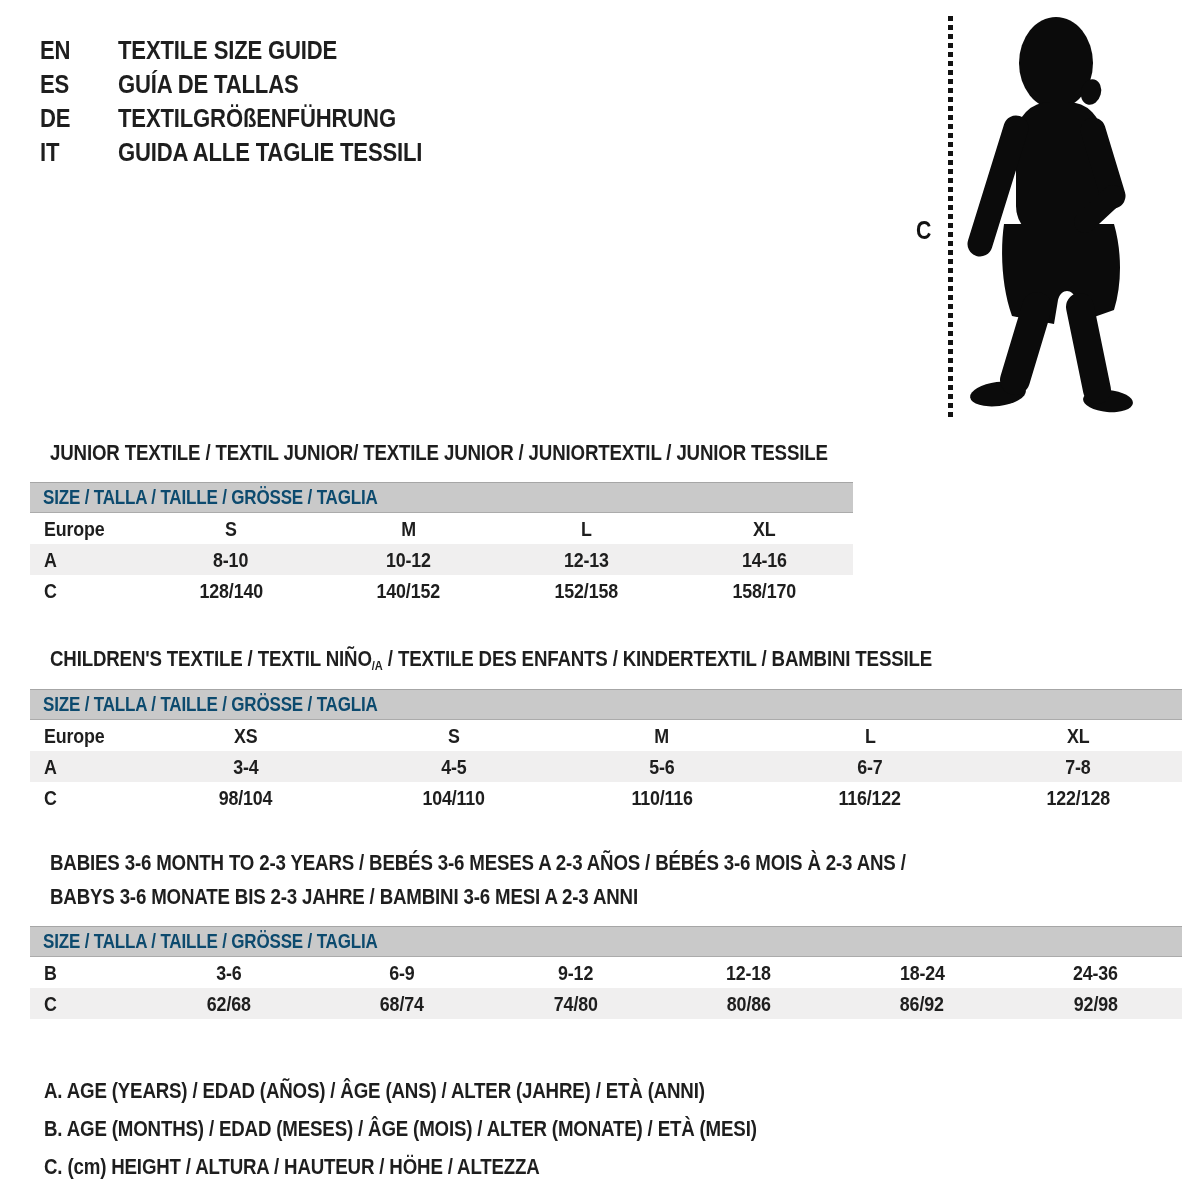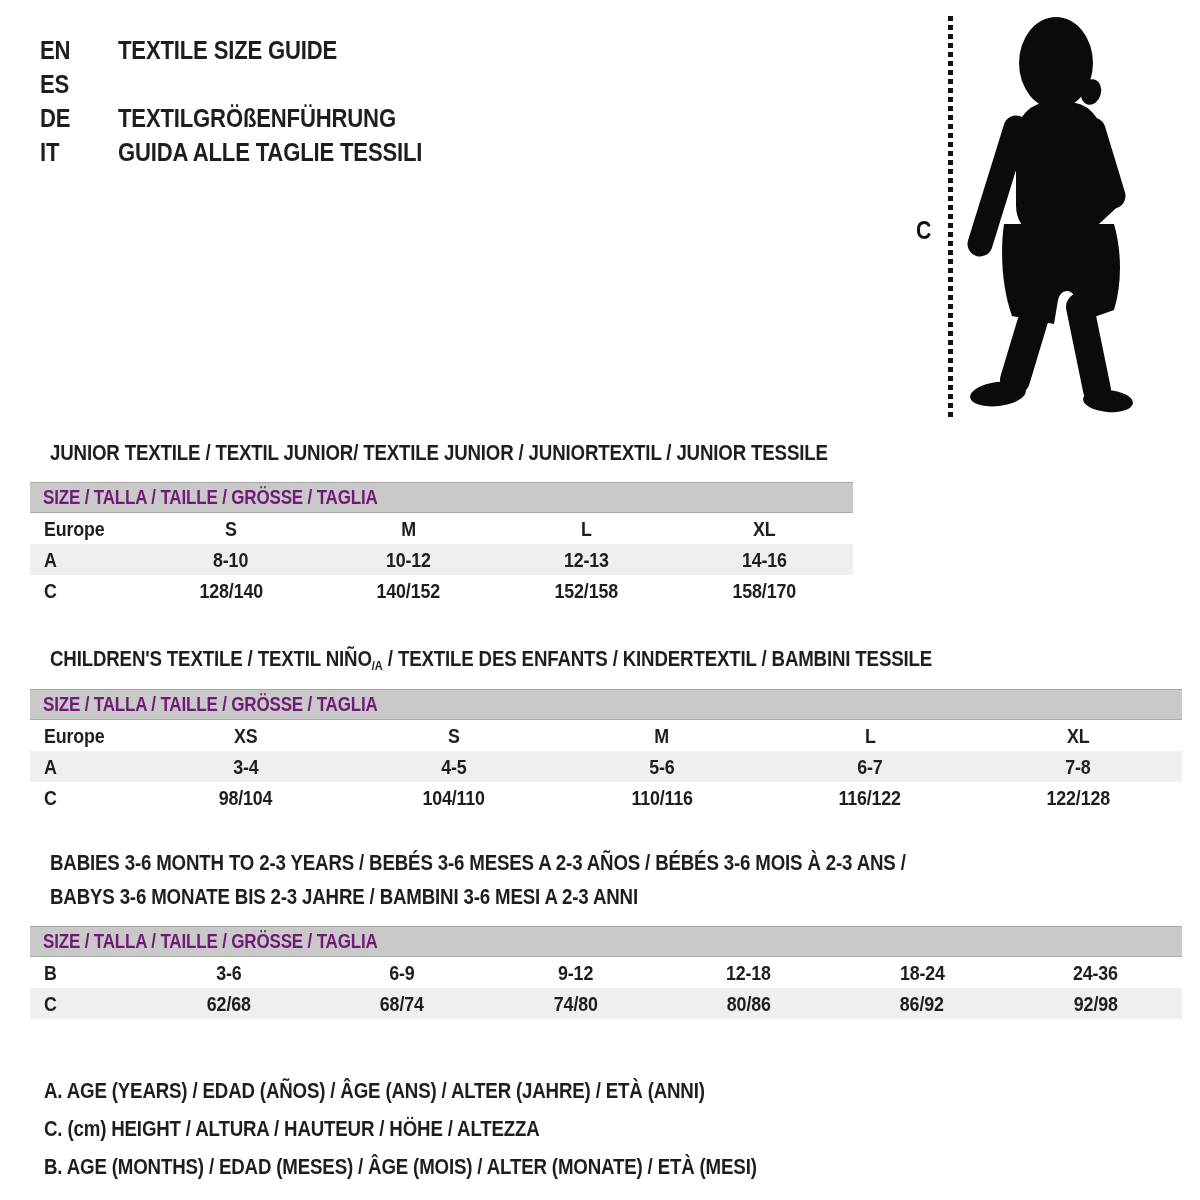--- a/index.html
+++ b/index.html
@@ -29,21 +29,21 @@
   .sec-title{position:absolute;left:44px;top:0;margin:6px;font-size:22px;font-weight:700;}
   .sec-title.line-1{top:34px;}
   .sub-part{font-size:13px;vertical-align:-4px;letter-spacing:0;}
   .table{position:absolute;left:30px;}
   .sec-junior{top:434px;}   .sec-junior .table{top:48px;width:823px;}
   .sec-children{top:640px;} .sec-children .table{top:49px;width:1152px;}
   .sec-babies{top:844px;}   .sec-babies .table{top:82px;width:1152px;}
   .size-bar{
     box-sizing:border-box;height:31px;line-height:29px;background:#c9c9c9;
     border-top:1px solid #a6a6a6;border-bottom:1px solid #ababab;
-    color:#701a75;font-size:20px;padding-left:13px;
+    color:#0c4a6e;font-size:20px;padding-left:13px;
   }
   .trow{display:flex;height:31px;align-items:center;font-size:21px;}
   .trow.shade{background:#f0efef;}
   .trow .lbl{width:112px;padding-left:14px;box-sizing:border-box;text-decoration:underline;}
   .trow .val{flex:1;text-align:center;}
 
   
   #legend{position:absolute;left:44px;top:1072px;}
   .legend-line{height:38px;line-height:38px;font-size:22px;}
 </style>
@@ -52,20 +52,21 @@
 
 <div id="canvas">
 
   <div id="langs">
       <div class="lang-row">
         <span class="lang-code"><span class="xs">EN</span></span>
         <span class="lang-title"><span class="xs">TEXTILE SIZE GUIDE</span></span>
       </div>
       <div class="lang-row">
         <span class="lang-code"><span class="xs">ES</span></span>
+        <span class="lang-title"><span class="xs">GUÍA DE TALLAS</span></span>
       </div>
       <div class="lang-row">
         <span class="lang-code"><span class="xs">DE</span></span>
         <span class="lang-title"><span class="xs">TEXTILGRÖßENFÜHRUNG</span></span>
       </div>
       <div class="lang-row">
         <span class="lang-code"><span class="xs">IT</span></span>
         <span class="lang-title"><span class="xs">GUIDA ALLE TAGLIE TESSILI</span></span>
       </div>
     </div>
@@ -171,17 +172,17 @@
             <span class="val"><span class="xs">80/86</span></span>
             <span class="val"><span class="xs">86/92</span></span>
             <span class="val"><span class="xs">92/98</span></span>
           </div>
         </div>
       </section>
     </div>
 
   <div id="legend">
       <div class="legend-line"><span class="xs">A. AGE (YEARS) / EDAD (AÑOS) / ÂGE (ANS) / ALTER (JAHRE) / ETÀ (ANNI)</span></div>
+      <div class="legend-line"><span class="xs">B. AGE (MONTHS) / EDAD (MESES) / ÂGE (MOIS) / ALTER (MONATE) / ETÀ (MESI)</span></div>
       <div class="legend-line"><span class="xs">C. (cm) HEIGHT / ALTURA / HAUTEUR / HÖHE / ALTEZZA</span></div>
-      <div class="legend-line"><span class="xs">B. AGE (MONTHS) / EDAD (MESES) / ÂGE (MOIS) / ALTER (MONATE) / ETÀ (MESI)</span></div>
     </div>
 
 </div>
 
 </body></html>

